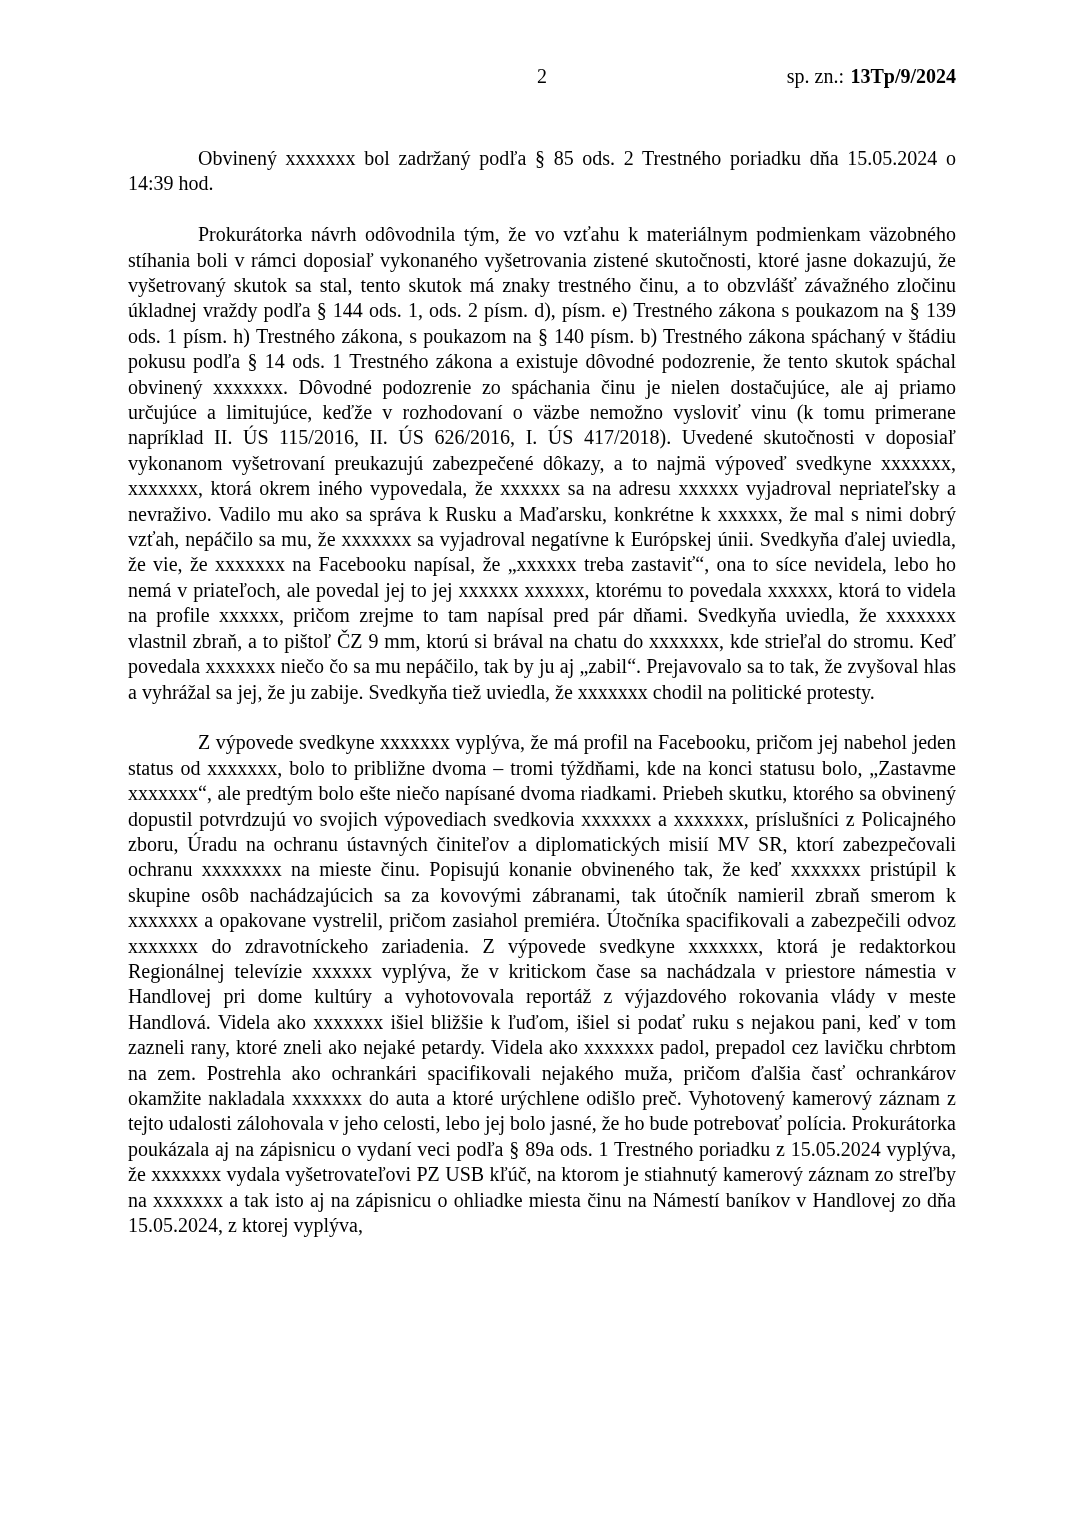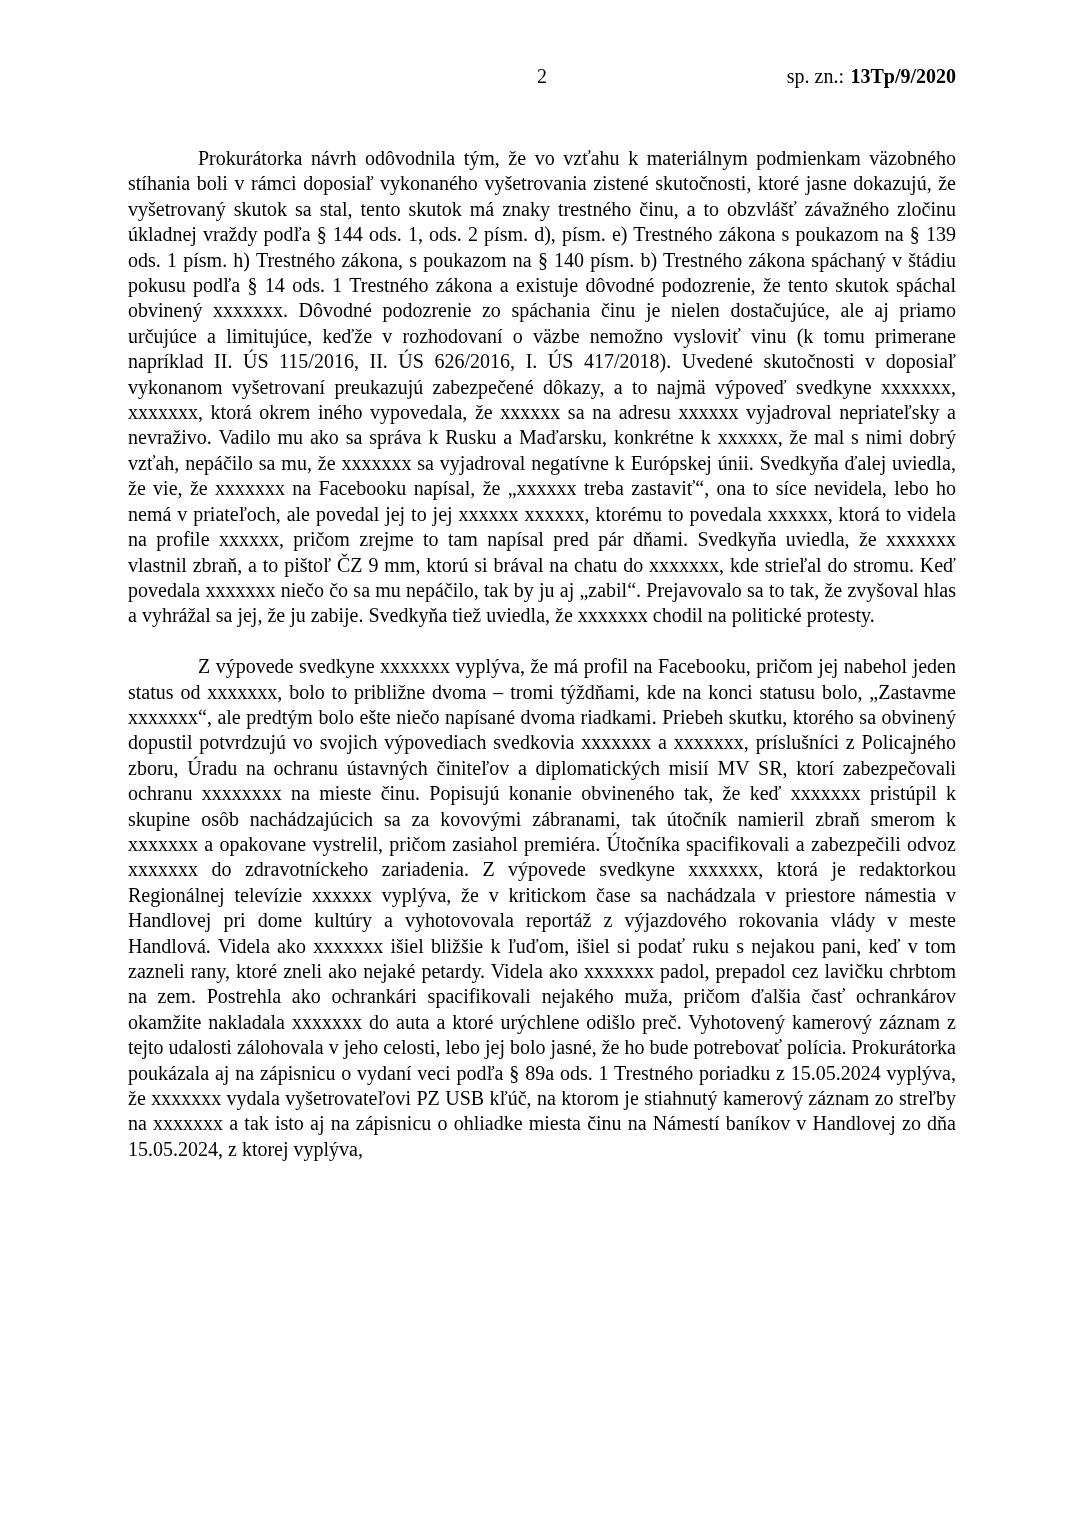--- a/index.html
+++ b/index.html
@@ -55,21 +55,22 @@
     font-family: Liberation Serif, serif;
   }
 </style>
 </head>
 <body>
 
 <div class="page">
   <div class="header">
     <span class="page-num">2</span>
     <span class="case-ref">
-      <span>sp. zn.:</span><span class="value">13Tp/9/2020</span>
+      <span>sp. zn.:</span><span class="value">13Tp/9/2024</span>
     </span>
   </div>
 
   <div class="doc-body">
+    <p>Obvinený xxxxxxx bol zadržaný podľa § 85 ods. 2 Trestného poriadku dňa 15.05.2024 o 14:39 hod.</p>
     <p>Prokurátorka návrh odôvodnila tým, že vo vzťahu k materiálnym podmienkam väzobného stíhania boli v rámci doposiaľ vykonaného vyšetrovania zistené skutočnosti, ktoré jasne dokazujú, že vyšetrovaný skutok sa stal, tento skutok má znaky trestného činu, a to obzvlášť závažného zločinu úkladnej vraždy podľa § 144 ods. 1, ods. 2 písm. d), písm. e) Trestného zákona s poukazom na § 139 ods. 1 písm. h) Trestného zákona, s poukazom na § 140 písm. b) Trestného zákona spáchaný v štádiu pokusu podľa § 14 ods. 1 Trestného zákona a existuje dôvodné podozrenie, že tento skutok spáchal obvinený xxxxxxx. Dôvodné podozrenie zo spáchania činu je nielen dostačujúce, ale aj priamo určujúce a limitujúce, keďže v rozhodovaní o väzbe nemožno vysloviť vinu (k tomu primerane napríklad II. ÚS 115/2016, II. ÚS 626/2016, I. ÚS 417/2018). Uvedené skutočnosti v doposiaľ vykonanom vyšetrovaní preukazujú zabezpečené dôkazy, a to najmä výpoveď svedkyne xxxxxxx, xxxxxxx, ktorá okrem iného vypovedala, že xxxxxx sa na adresu xxxxxx vyjadroval nepriateľsky a nevraživo. Vadilo mu ako sa správa k Rusku a Maďarsku, konkrétne k xxxxxx, že mal s nimi dobrý vzťah, nepáčilo sa mu, že xxxxxxx sa vyjadroval negatívne k Európskej únii. Svedkyňa ďalej uviedla, že vie, že xxxxxxx na Facebooku napísal, že „xxxxxx treba zastaviť“, ona to síce nevidela, lebo ho nemá v priateľoch, ale povedal jej to jej xxxxxx xxxxxx, ktorému to povedala xxxxxx, ktorá to videla na profile xxxxxx, pričom zrejme to tam napísal pred pár dňami. Svedkyňa uviedla, že xxxxxxx vlastnil zbraň, a to pištoľ ČZ 9 mm, ktorú si brával na chatu do xxxxxxx, kde strieľal do stromu. Keď povedala xxxxxxx niečo čo sa mu nepáčilo, tak by ju aj „zabil“. Prejavovalo sa to tak, že zvyšoval hlas a vyhrážal sa jej, že ju zabije. Svedkyňa tiež uviedla, že xxxxxxx chodil na politické protesty.</p>
     <p>Z výpovede svedkyne xxxxxxx vyplýva, že má profil na Facebooku, pričom jej nabehol jeden status od xxxxxxx, bolo to približne dvoma – tromi týždňami, kde na konci statusu bolo, „Zastavme xxxxxxx“, ale predtým bolo ešte niečo napísané dvoma riadkami. Priebeh skutku, ktorého sa obvinený dopustil potvrdzujú vo svojich výpovediach svedkovia xxxxxxx a xxxxxxx, príslušníci z Policajného zboru, Úradu na ochranu ústavných činiteľov a diplomatických misií MV SR, ktorí zabezpečovali ochranu xxxxxxxx na mieste činu. Popisujú konanie obvineného tak, že keď xxxxxxx pristúpil k skupine osôb nachádzajúcich sa za kovovými zábranami, tak útočník namieril zbraň smerom k xxxxxxx a opakovane vystrelil, pričom zasiahol premiéra. Útočníka spacifikovali a zabezpečili odvoz xxxxxxx do zdravotníckeho zariadenia. Z výpovede svedkyne xxxxxxx, ktorá je redaktorkou Regionálnej televízie xxxxxx vyplýva, že v kritickom čase sa nachádzala v priestore námestia v Handlovej pri dome kultúry a vyhotovovala reportáž z výjazdového rokovania vlády v meste Handlová. Videla ako xxxxxxx išiel bližšie k ľuďom, išiel si podať ruku s nejakou pani, keď v tom zazneli rany, ktoré zneli ako nejaké petardy. Videla ako xxxxxxx padol, prepadol cez lavičku chrbtom na zem. Postrehla ako ochrankári spacifikovali nejakého muža, pričom ďalšia časť ochrankárov okamžite nakladala xxxxxxx do auta a ktoré urýchlene odišlo preč. Vyhotovený kamerový záznam z tejto udalosti zálohovala v jeho celosti, lebo jej bolo jasné, že ho bude potrebovať polícia. Prokurátorka poukázala aj na zápisnicu o vydaní veci podľa § 89a ods. 1 Trestného poriadku z 15.05.2024 vyplýva, že xxxxxxx vydala vyšetrovateľovi PZ USB kľúč, na ktorom je stiahnutý kamerový záznam zo streľby na xxxxxxx a tak isto aj na zápisnicu o ohliadke miesta činu na Námestí baníkov v Handlovej zo dňa 15.05.2024, z ktorej vyplýva,</p>
   </div>
 </div>
 
 </body></html>

